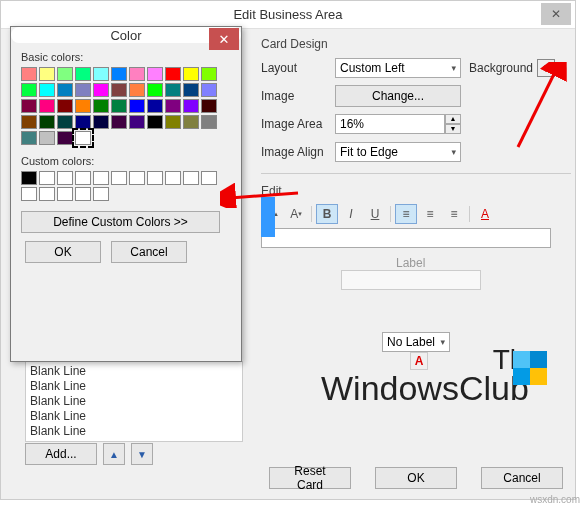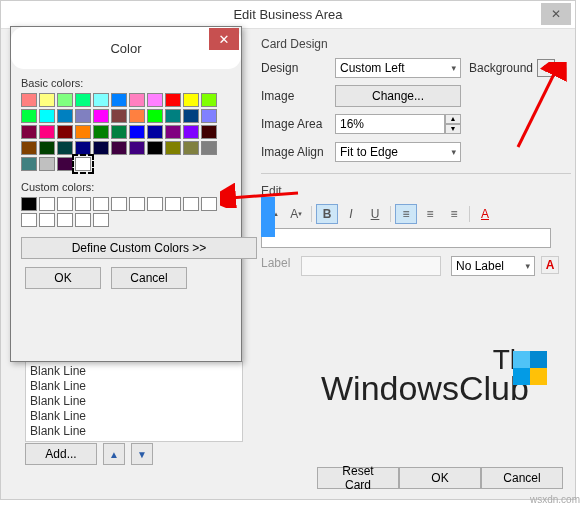--- a/index.html
+++ b/index.html
@@ -28,54 +28,54 @@
 .spinner-btns { display: flex; flex-direction: column; }
 .spinner-btns button { width: 16px; height: 10px; border: 1px solid #aaa; background: #eee; font-size: 7px; padding: 0; cursor: pointer; line-height: 6px; }
 .dd-align { width: 126px; }
 .hr { border: none; border-top: 1px solid #ccc; margin: 10px 0; }
 
 .edit-toolbar { display: flex; align-items: center; gap: 2px; margin-bottom: 4px; }
 .tb-btn { width: 22px; height: 20px; border: 1px solid transparent; background: transparent; display: flex; align-items: center; justify-content: center; cursor: pointer; font-size: 12px; color: #555; }
 .tb-active { border: 1px solid #7da7d8; background: #cde6f7; }
 .tb-sep { width: 1px; height: 16px; background: #ccc; margin: 0 2px; }
 .edit-field { width: 290px; height: 20px; border: 1px solid #aaa; background: #fff; }
-.label-row { display: flex; margin-top: 8px; }
+.label-row { display: flex; align-items: center; margin-top: 8px; flex-direction: column; }
 .label-text { width: 40px; color: #999; font-size: 12px; }
 .label-field { width: 140px; height: 20px; border: 1px solid #ccc; background: #f8f8f8; margin-right: 10px; }
-.dd-nolabel { width: 84px; }
+.dd-nolabel { width: 68px; margin-top: 42px; }
 .fontcolor-btn { width: 18px; height: 18px; border: 1px solid #ccc; margin-left: 6px; display: flex; align-items: center; justify-content: center; cursor: pointer; }
 
 
 .highlight-strip { position: absolute; left: 260px; top: 196px; width: 14px; height: 40px; background: #3399ff; }
 
 
-.bottom-btns { position: absolute; bottom: 10px; right: 12px; display: flex; gap: 0; }
+.bottom-btns { position: absolute; bottom: 10px; right: 12px; display: flex; gap: 24px; }
 .bottom-btns .btn { width: 82px; }
 
 
 .fields-list { position: absolute; left: 24px; top: 360px; width: 218px; background: #fff; border: 1px solid #ccc; padding: 2px 4px; }
 .fields-list div { font-size: 12px; line-height: 15px; color: #333; }
 .list-btns { position: absolute; left: 24px; top: 442px; display: flex; gap: 6px; align-items: center; }
 .list-btns .btn { width: 72px; }
 .arrow-btn { width: 22px; height: 22px; border: 1px solid #aaa; background: #e8e8e8; display: flex; align-items: center; justify-content: center; cursor: pointer; font-size: 10px; color: #2a5ca8; }
 
 
 .color-dialog { position: absolute; left: 10px; top: 26px; width: 232px; height: 336px; background: #f0f0f0; border: 1px solid #7a7a7a; box-shadow: 2px 2px 6px rgba(0,0,0,0.3); z-index: 10; }
-.color-titlebar { height: 42px; background: #fff; display: flex; align-items: center; position: relative; border-radius: 13px; }
+.color-titlebar { height: 16px; background: #fff; display: flex; align-items: center; position: relative; border-radius: 13px; }
 .color-title { flex: 1; text-align: center; font-size: 13px; color: #333; }
 .color-close { width: 30px; height: 22px; background: #c75050; color: #fff; display: flex; align-items: center; justify-content: center; position: absolute; right: 2px; top: 1px; cursor: pointer; font-size: 13px; }
 .color-body { padding: 8px 10px; }
 .color-section-label { font-size: 11px; color: #333; margin-bottom: 4px; }
 .swatch-grid { display: flex; flex-wrap: wrap; gap: 2px; width: 210px; margin-bottom: 10px; }
 .swatch { width: 16px; height: 14px; border: 1px solid #888; cursor: pointer; }
 .swatch-selected { outline: 2px dashed #000; outline-offset: 1px; }
 .custom-grid { display: flex; flex-wrap: wrap; gap: 2px; width: 210px; margin-bottom: 10px; }
 .custom-swatch { width: 16px; height: 14px; border: 1px solid #888; background: #fff; cursor: pointer; }
 .custom-swatch.filled { background: #000; }
-.btn-define { width: 236px; margin-bottom: 8px; }
+.btn-define { width: 199px; margin-bottom: 8px; }
 .color-btns { display: flex; gap: 10px; margin-left: 4px; }
 .color-btns .btn { width: 76px; }
 
 
 .arrow-red { position: absolute; z-index: 20; }
 .arrow-red svg { display: block; }
 
 
 .logo { position: absolute; left: 320px; top: 346px; width: 220px; }
 .logo-text1 { font-size: 28px; font-weight: 400; color: #222; line-height: 26px; text-align: right; }
@@ -93,21 +93,21 @@
 
 <div class="main-dialog">
   <div class="main-titlebar">
     <div class="main-title">Edit Business Area</div>
     <div class="main-close">✕</div>
   </div>
 
   <div class="right-panel">
     <div class="section-label">Card Design</div>
     <div class="form-row">
-      <div class="form-label">Design</div>
+      <div class="form-label">Layout</div>
       <div class="dropdown dd-layout">
           <span>Custom Left</span>
         </div>
       <div class="bg-label">Background</div>
       <div class="bg-btn">
         <svg viewBox="0 0 16 16">
             <path d="M3 8 L7 4 L12 9 L8 13 Z" fill="#fff" stroke="#555" stroke-width="1"></path>
             <circle cx="12" cy="12" r="2" fill="#ffcc00"></circle>
           </svg>
       </div>

